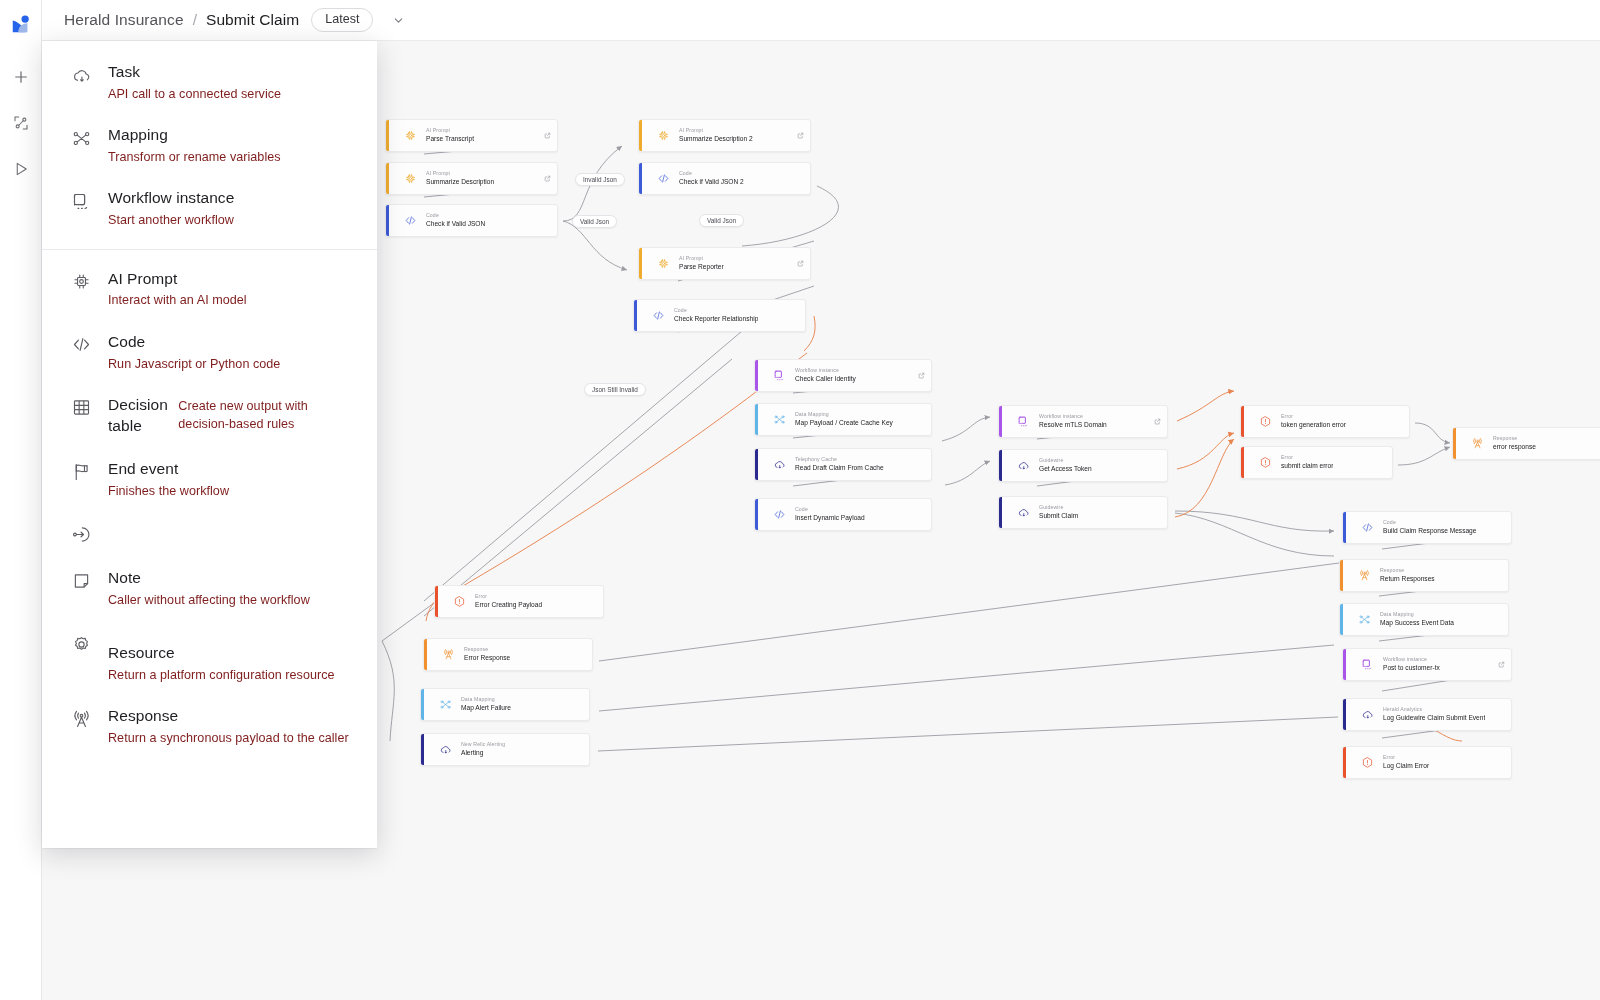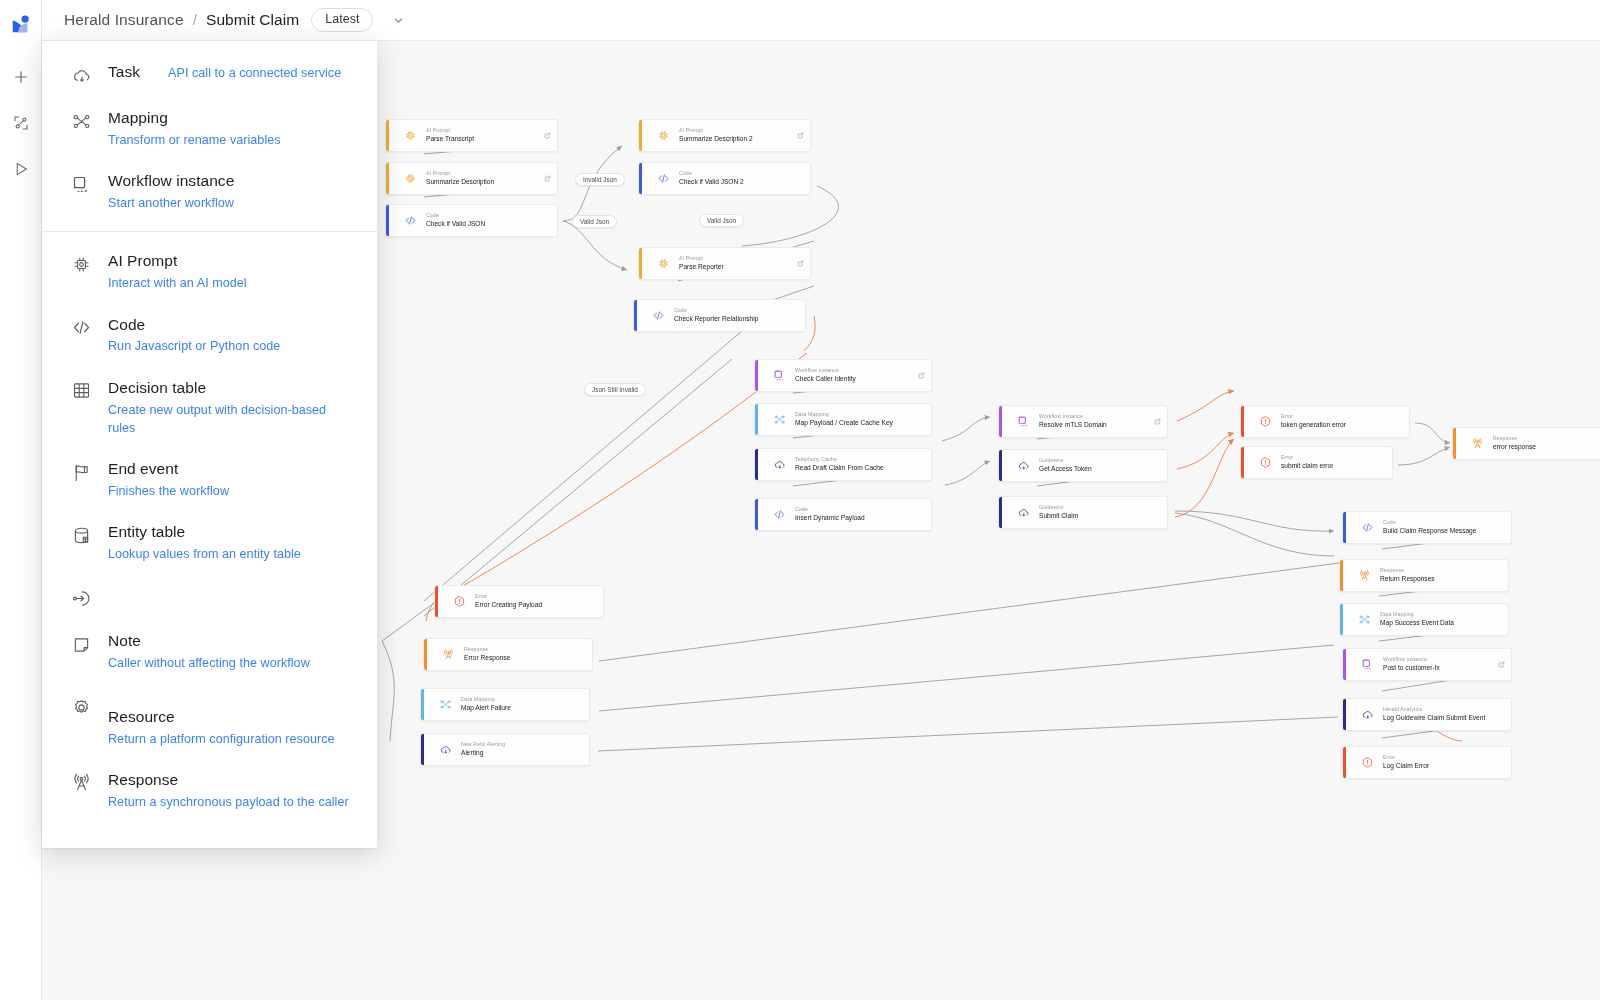--- a/index.html
+++ b/index.html
@@ -96,21 +96,21 @@
   }
   .menu-item {
     display: flex; align-items: flex-start; gap: 16px;
     padding: 11px 20px 11px 28px; cursor: pointer;
   }
   .menu-ico {
     width: 22px; flex: 0 0 22px; height: 22px; margin-top: 2px;
     display: flex; align-items: center; justify-content: center; color: #5d5d64;
   }
   .menu-label { font-size: 15.5px; color: #1f1f23; line-height: 1.35; letter-spacing: .05px;}
-  .menu-desc { font-size: 12.6px; color: #3b82f6; line-height: 1.45; margin-top: 2px; letter-spacing: .03px;}
+  .menu-desc { font-size: 12.6px; color: #7f1d1d; line-height: 1.45; margin-top: 2px; letter-spacing: .03px;}
   .menu-sep { height: 1px; background: #e9e9ec; margin: 8px 0; }
 </style>
 </head>
 <body>
 
 <div id="app">
 
   <div id="rail">
     <div id="rail-logo" class="rail-btn">
       <svg width="22" height="22" viewBox="0 0 24 24" aria-hidden="true">
@@ -647,21 +647,21 @@
   </div>
 
   <div id="menu">
       <div class="menu-item">
         <span class="menu-ico">
           <svg width="21" height="21" viewBox="0 0 24 24" fill="none" stroke="currentColor" stroke-width="1.3" stroke-linecap="round" stroke-linejoin="round">
       <path d="M7.5 17.5A4.2 4.2 0 0 1 8 9.2a5 5 0 0 1 9.3 1.1 3.6 3.6 0 0 1 1.4 6.6"></path>
       <path d="M12.5 13.8v4.4M11 16.9l1.5 1.6 1.5-1.6"></path>
           </svg>
         </span>
-     <span style="display:flex;flex-direction:row;gap:28px;">
+     <span style="display:flex;flex-direction:column;">
        <span class="menu-label">Task</span>
        <span class="menu-desc">API call to a connected service</span>
      </span>
       </div>
       <div class="menu-item">
         <span class="menu-ico">
           <svg width="21" height="21" viewBox="0 0 24 24" fill="none" stroke="currentColor" stroke-width="1.3" stroke-linecap="round">
       <circle cx="5.5" cy="7" r="1.8"></circle>
             <circle cx="5.5" cy="17" r="1.8"></circle>
       <circle cx="18.5" cy="7" r="1.8"></circle>
@@ -714,50 +714,36 @@
        <span class="menu-desc">Run Javascript or Python code</span>
      </span>
       </div>
       <div class="menu-item">
         <span class="menu-ico">
           <svg width="21" height="21" viewBox="0 0 24 24" fill="none" stroke="currentColor" stroke-width="1.3">
       <rect x="4" y="4.5" width="16" height="15" rx="1"></rect>
       <path d="M4 9.5h16M4 14.5h16M9.33 4.5v15M14.66 4.5v15"></path>
           </svg>
         </span>
-     <span style="display:flex;flex-direction:column;">
+     <span style="display:flex;flex-direction:row;">
        <span class="menu-label">Decision table</span>
        <span class="menu-desc">Create new output with decision-based rules</span>
      </span>
       </div>
       <div class="menu-item">
         <span class="menu-ico">
           <svg width="21" height="21" viewBox="0 0 24 24" fill="none" stroke="currentColor" stroke-width="1.3" stroke-linecap="round" stroke-linejoin="round">
       <path d="M6 21V4"></path>
       <path d="M6 5.2c3.6-2 6 1.6 9.4 0v6.6c-3.4 1.6-5.8-2-9.4 0z"></path>
       <path d="M15.4 5.2c1 .4 2 .4 3 0v6.6c-1 .4-2 .4-3 0"></path>
           </svg>
         </span>
      <span style="display:flex;flex-direction:column;">
        <span class="menu-label">End event</span>
        <span class="menu-desc">Finishes the workflow</span>
-     </span>
-      </div>
-      <div class="menu-item">
-        <span class="menu-ico">
-          <svg width="21" height="21" viewBox="0 0 24 24" fill="none" stroke="currentColor" stroke-width="1.3">
-      <ellipse cx="12" cy="6.5" rx="7" ry="2.8"></ellipse>
-      <path d="M5 6.5v10.8c0 1.5 3.1 2.8 7 2.8s7-1.3 7-2.8V6.5"></path>
-      <path d="M14 14h5v5.5h-5z" fill="none"></path>
-            <path d="M14 16h5M16.5 14v5.5"></path>
-          </svg>
-        </span>
-     <span style="display:flex;flex-direction:column;">
-       <span class="menu-label">Entity table</span>
-       <span class="menu-desc">Lookup values from an entity table</span>
      </span>
       </div>
       <div class="menu-item">
         <span class="menu-ico">
           <svg width="21" height="21" viewBox="0 0 24 24" fill="none" stroke="currentColor" stroke-width="1.3" stroke-linecap="round" stroke-linejoin="round">
       <path d="M13 4.5a7.5 7.5 0 0 1 0 15"></path>
       <circle cx="4.5" cy="12" r="1.6"></circle>
       <path d="M6.3 12h8M11.5 9.4l2.8 2.6-2.8 2.6"></path>
           </svg>
         </span>

